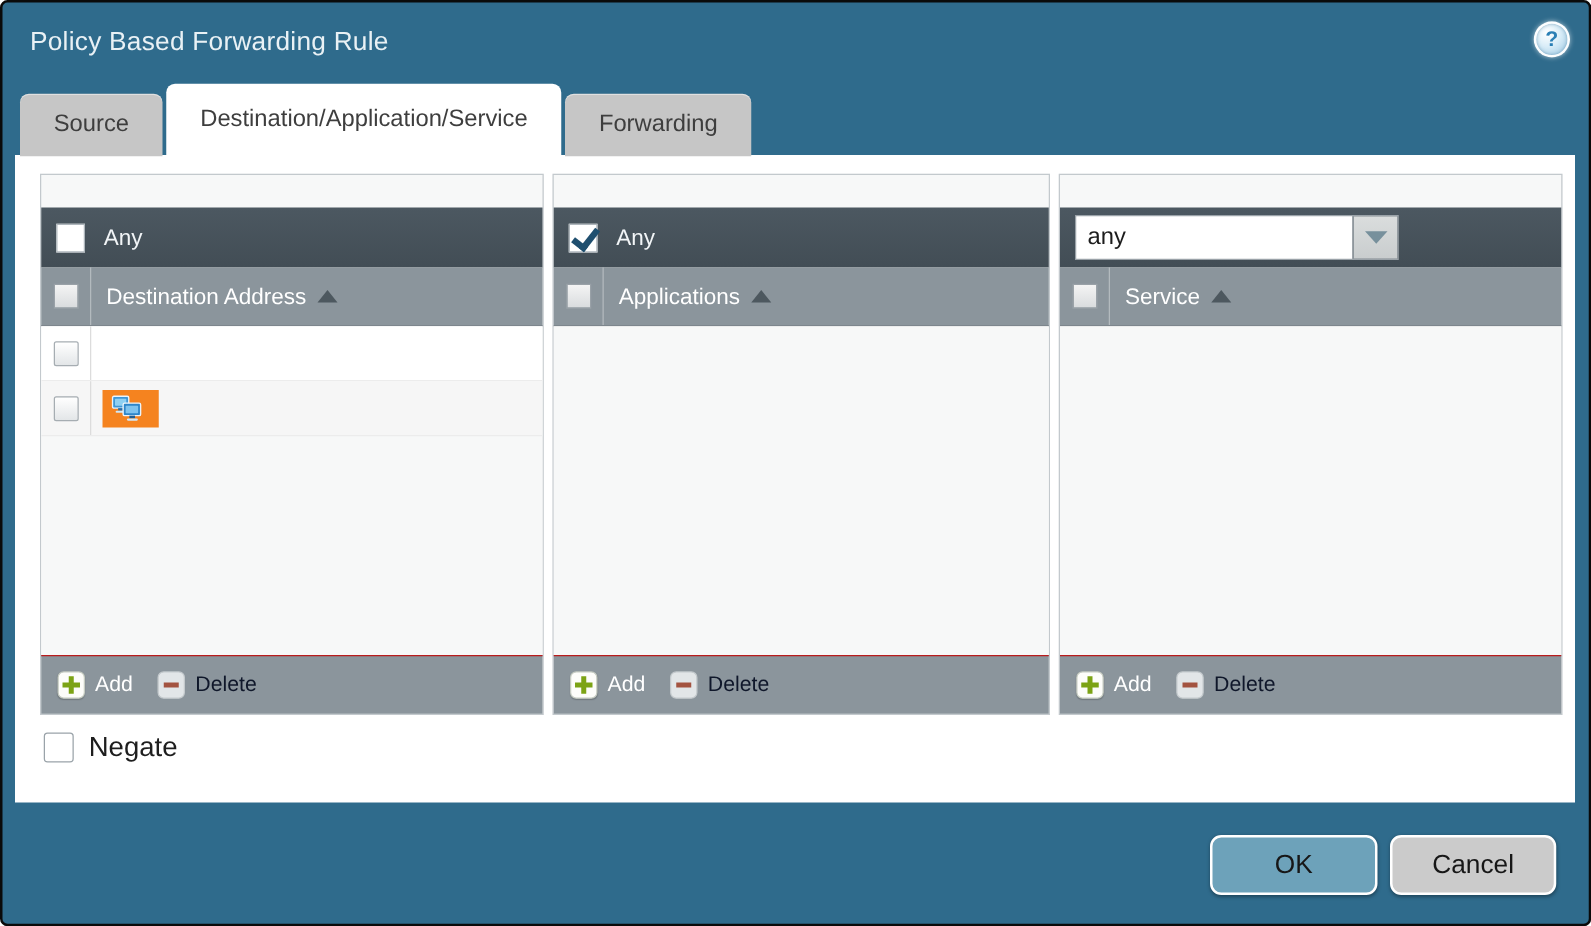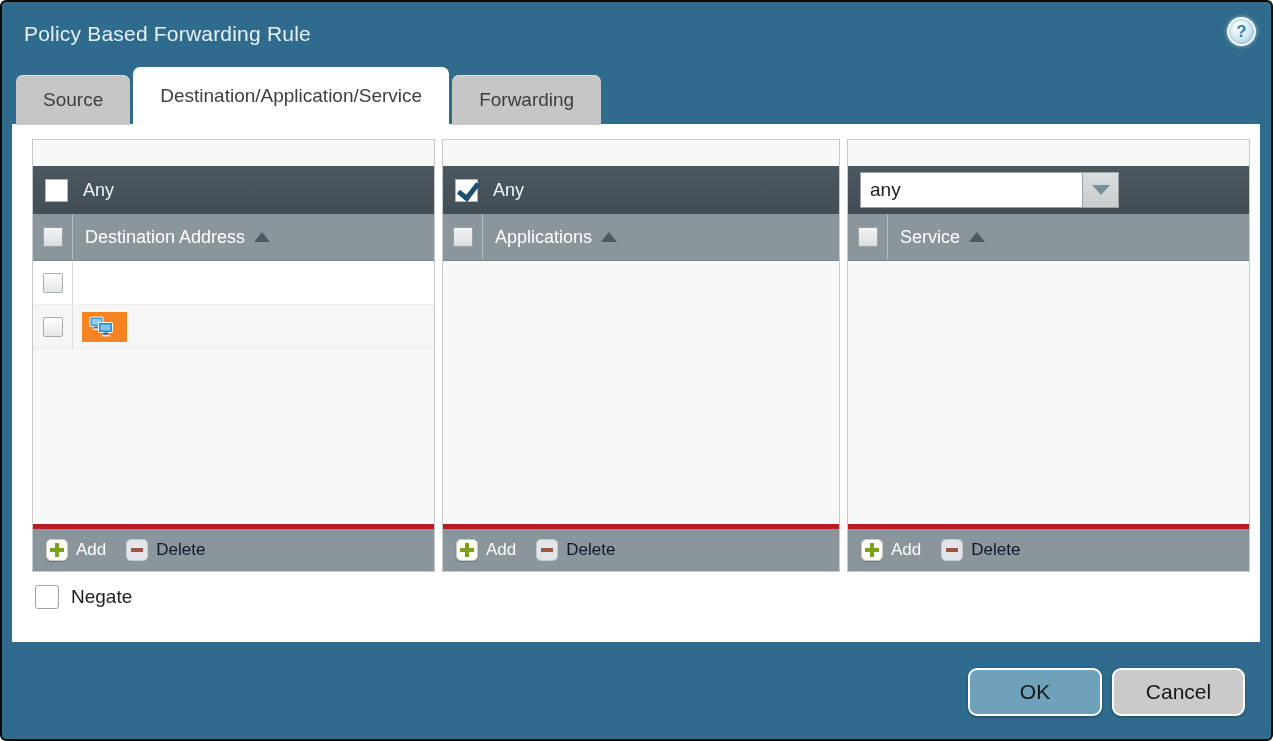--- a/index.html
+++ b/index.html
@@ -80,21 +80,21 @@
   }
   .hd-label{color:#fff;font-size:18px;padding-left:12px;display:flex;align-items:center;gap:9px;}
   .sort-asc{
     width:0;height:0;border-left:8px solid transparent;border-right:8px solid transparent;
     border-bottom:10px solid #4d585f;display:inline-block;
   }
   .col-body{flex:1 1 auto;overflow:hidden;background:#f7f8f8;}
   .col-footer{
     height:47px;flex:0 0 47px;background:var(--mid-gray-bar);
     display:flex;align-items:center;gap:20px;padding:0 13px;
-    border-top:5px solid #b91c1c;
+    border-top:1px solid #b91c1c;
   }
   .btn-group{display:flex;align-items:center;gap:8px;cursor:pointer;}
   .btn-group .lbl{font-size:17px;color:#fff;}
   .btn-group.disabled{cursor:default;}
   .btn-group.disabled .lbl{color:#0f172a;text-align:center;}
   .sq-icon{width:22px;height:22px;border-radius:5px;position:relative;}
   .plus-icon{background:#fdfdfa;border:1px solid #c6ccc2;box-shadow:0 1px 1px rgba(0,0,0,.2);}
   .plus-icon::before{content:'';position:absolute;left:3px;right:3px;top:8px;height:4px;background:var(--add-green);}
   .plus-icon::after{content:'';position:absolute;top:3px;bottom:3px;left:8px;width:4px;background:var(--add-green);}
   .minus-icon{background:#e2e6e8;border:1px solid #c4cacd;}
@@ -131,21 +131,21 @@
   }
   .dd-btn{
     width:37px;height:36px;background:linear-gradient(#dadddd,#c9cdce);
     border:1px solid #9aa2a8;display:flex;align-items:center;justify-content:center;cursor:pointer;
   }
   .dd-arrow{width:0;height:0;border-left:9px solid transparent;border-right:9px solid transparent;border-top:10px solid #77909c;}
   
   .negate-row{
     position:absolute;left:23px;top:461px;display:flex;align-items:center;gap:12px;
   }
-  .negate-label{font-size:19px;color:#1e1e1e;}
+  .negate-label{font-size:22px;color:#1e1e1e;}
   
   .footer-btn{
     position:absolute;top:666px;height:48px;border:2px solid #fff;border-radius:9px;
     font-family:"Liberation Sans",sans-serif;font-size:21px;color:#171717;cursor:pointer;
     box-shadow:0 1px 3px rgba(0,0,0,.35);
   }
   .ok-btn{left:966px;width:134px;background:var(--ok-button);}
   .cancel-btn{left:1110px;width:133px;background:var(--cancel-button);}
   
   .net-icon{width:26px;height:22px;flex:0 0 auto;}

